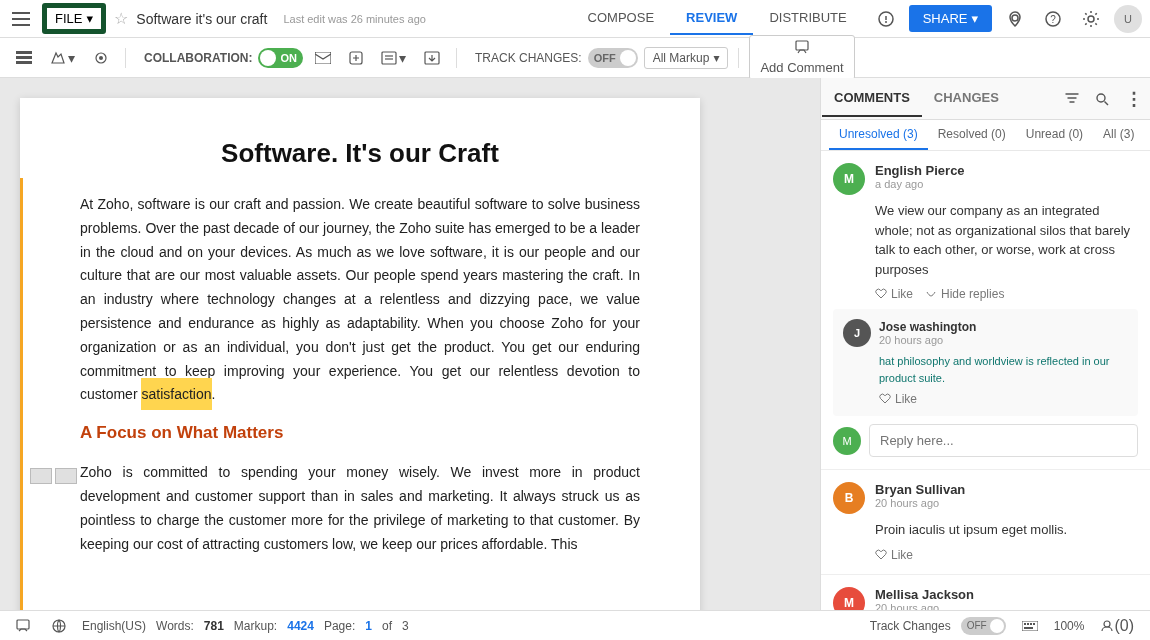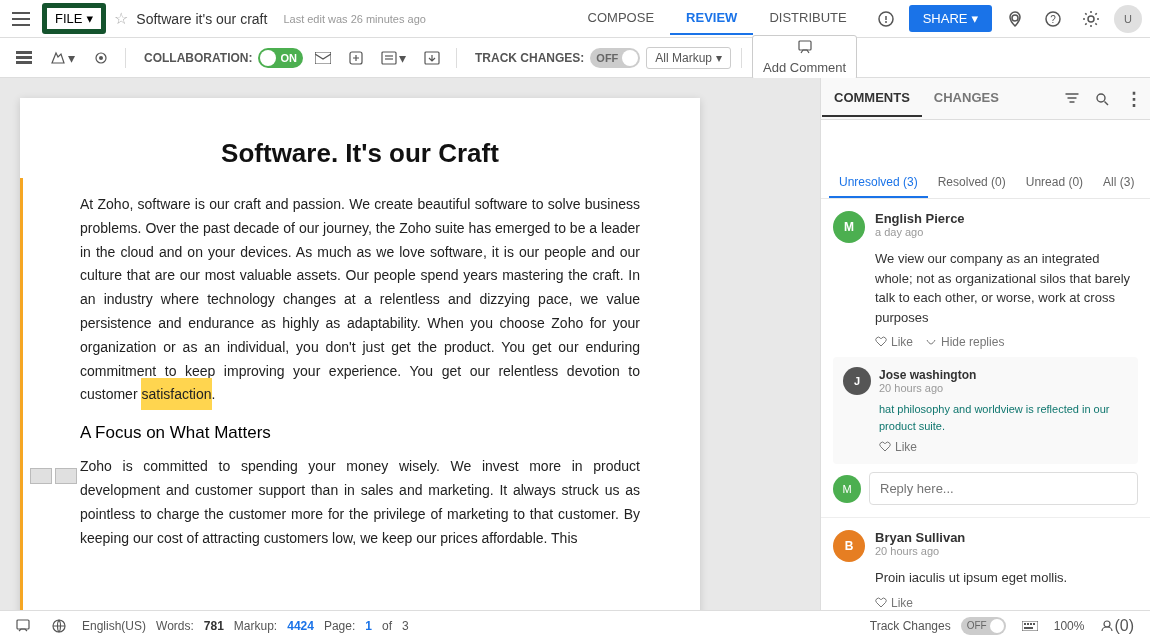--- a/index.html
+++ b/index.html
@@ -20,47 +20,47 @@
     .icon-btn { background: none; border: none; cursor: pointer; color: #555; padding: 4px 6px; font-size: 16px; display: flex; align-items: center; }
     .avatar { width: 28px; height: 28px; border-radius: 50%; background: #e0e0e0; display: flex; align-items: center; justify-content: center; font-size: 11px; color: #666; }
 
     
     .toolbar { display: flex; align-items: center; background: #fff; border-bottom: 1px solid #ddd; height: 40px; padding: 0 10px; gap: 6px; flex-shrink: 0; }
     .toolbar-btn { background: none; border: none; cursor: pointer; padding: 4px 6px; color: #555; font-size: 14px; border-radius: 3px; display: flex; align-items: center; gap: 2px; }
     .collab-label { font-size: 12px; color: #555; font-weight: 600; margin-left: 8px; }
     .toggle-switch { display: inline-flex; align-items: center; background: #4CAF50; border-radius: 12px; padding: 2px 6px 2px 2px; gap: 4px; cursor: pointer; }
     .toggle-knob { width: 16px; height: 16px; background: #fff; border-radius: 50%; }
     .toggle-on-text { font-size: 11px; color: #fff; font-weight: 600; }
-    .track-label { font-size: 12px; color: #555; font-weight: 700; margin-left: 8px; text-align: center; }
+    .track-label { font-size: 12px; color: #555; font-weight: 400; margin-left: 8px; text-align: center; }
     .track-toggle { display: inline-flex; align-items: center; background: #ccc; border-radius: 12px; padding: 2px 2px 2px 6px; gap: 4px; cursor: pointer; }
     .track-knob { width: 16px; height: 16px; background: #fff; border-radius: 50%; }
     .track-off-text { font-size: 11px; color: #666; font-weight: 600; }
     .markup-btn { background: #fff; border: 1px solid #ccc; border-radius: 3px; padding: 3px 8px; cursor: pointer; font-size: 12px; color: #555; display: flex; align-items: center; gap: 4px; }
     .add-comment-btn { display: flex; align-items: center; gap: 6px; background: #fff; border: 1px solid #ccc; border-radius: 3px; padding: 4px 10px; cursor: pointer; font-size: 13px; color: #555; flex-direction: column; }
     .toolbar-separator { width: 1px; height: 20px; background: #ddd; margin: 0 4px; }
 
     
     .main-area { display: flex; flex: 1; overflow: hidden; }
 
     
     .doc-area { flex: 1; background: #e8e8e8; overflow-y: auto; display: flex; justify-content: flex-start; padding: 20px; position: relative; }
     .doc-page { background: #fff; width: 680px; min-height: 580px; padding: 40px 60px; box-shadow: 0 2px 8px rgba(0,0,0,0.15); position: relative; }
     .doc-page h1 { text-align: center; font-size: 26px; font-weight: 700; margin-bottom: 24px; color: #111; }
     .doc-page p { text-align: justify; line-height: 1.7; font-size: 14px; color: #222; margin-bottom: 16px; }
-    .doc-page h2 { font-size: 17px; font-weight: 400; margin-bottom: 12px; color: #000000; }
+    .doc-page h2 { font-size: 17px; font-weight: 700; margin-bottom: 18px; color: #c2410c; }
     .highlight-word { background: #ffd54f; padding: 8px 0; }
 
     
     .comments-sidebar { width: 330px; background: #fff; border-left: 1px solid #ddd; display: flex; flex-direction: column; flex-shrink: 0; }
     .comments-tabs { display: flex; align-items: center; border-bottom: 1px solid #ddd; background: #f9f9f9; height: 42px; padding: 0 1px; }
     .comments-tab { padding: 10px 12px; font-size: 13px; font-weight: 600; cursor: pointer; border-bottom: 2px solid transparent; color: #777; }
     .comments-tab.active { color: #333; border-bottom: 2px solid #333; }
     .comments-tab-actions { margin-left: auto; display: flex; gap: 4px; }
     .comments-filter-tabs { display: flex; gap: 0; border-bottom: 1px solid #e8e8e8; padding: 0 8px; background: #fff; }
-    .filter-tab { padding: 7px 10px; font-size: 12px; cursor: pointer; color: #666; border-bottom: 2px solid transparent; white-space: nowrap; margin-top: 48px; }
+    .filter-tab { padding: 7px 10px; font-size: 12px; cursor: pointer; color: #666; border-bottom: 2px solid transparent; white-space: nowrap; }
     .filter-tab.active { color: #1a73e8; border-bottom: 2px solid #1a73e8; }
     .comments-list { flex: 1; overflow-y: auto; }
 
     
     .comment-thread { border-bottom: 1px solid #eee; padding: 12px; }
     .comment-header { display: flex; align-items: flex-start; gap: 10px; margin-bottom: 6px; }
     .comment-avatar { width: 32px; height: 32px; border-radius: 50%; flex-shrink: 0; display: flex; align-items: center; justify-content: center; font-size: 12px; font-weight: 600; color: #fff; }
     .comment-meta { flex: 1; }
     .comment-author { font-size: 13px; font-weight: 600; color: #333; }
     .comment-time { font-size: 11px; color: #999; }

